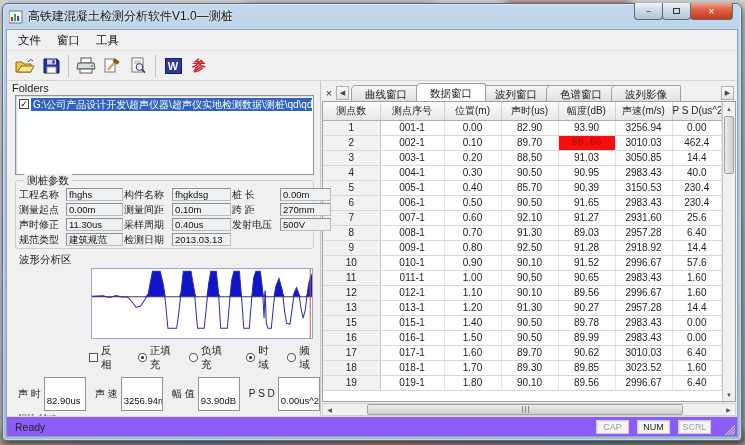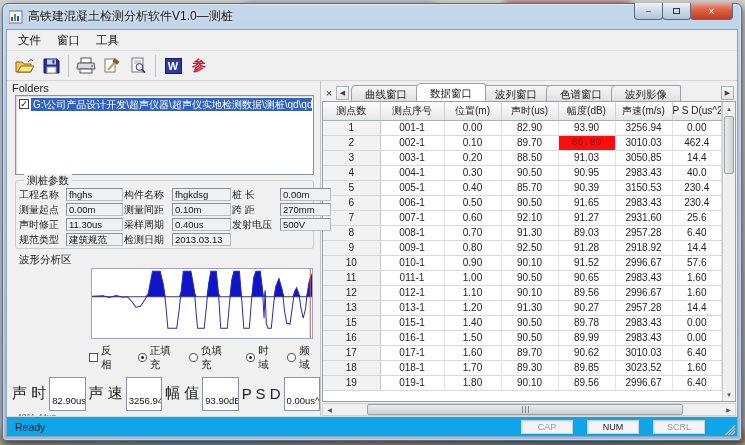--- a/index.html
+++ b/index.html
@@ -44,21 +44,21 @@
   .p-value{height:13px;line-height:12px;background:#eef0f1;border:1px solid #b7bcc1;border-top-color:#8a9096;border-left-color:#8a9096;font-size:9.5px;padding:0 2px;white-space:nowrap;overflow:hidden;color:#111;}
   .wave-label{margin:4px 0 1px 12px;font-size:10.5px;color:#222;}
   .chart{margin-left:84px;width:222px;height:86px;background:#fff;border:1px solid #9aa4c4;position:relative;}
   .chart svg{position:absolute;inset:0;width:100%;height:100%;}
   .controls-row{display:flex;align-items:center;margin:5px 0 0 82px;font-size:10.5px;color:#222;}
   .ctrl{display:flex;align-items:center;}
   .cbx2{width:9px;height:9px;border:1px solid #555;background:#fff;margin-right:3px;}
   .radio{width:9px;height:9px;border:1px solid #555;border-radius:50%;background:#fff;margin-right:3px;position:relative;}
   .radio.sel::after{content:'';position:absolute;inset:2px;background:#222;border-radius:50%;}
   .readouts{display:flex;align-items:center;margin:5px 0 0 5px;gap:3px;}
-  .r-label{font-size:15px;white-space:pre;color:#222;}
+  .r-label{font-size:10px;white-space:pre;color:#222;margin-left:6px;}
   .r-value{width:61px;height:14px;line-height:13px;background:#fff;border:1px solid #8a939e;font-size:9.5px;padding:16px 2px;white-space:nowrap;overflow:hidden;color:#111;}
   .partial-text{margin:1px 0 0 10px;height:5px;overflow:hidden;font-size:8.5px;color:#666;}
 
   
   .right-panel{flex:1;display:flex;flex-direction:column;min-width:0;}
   .tab-row{height:20px;display:flex;align-items:flex-end;padding:2px 1px 0 1px;}
   .panel-close{width:14px;font-size:11px;color:#333;text-align:center;line-height:16px;}
   .tab-scroll{width:13px;height:14px;margin:0 2px 1px 0;font-size:7px;color:#444;display:flex;align-items:center;justify-content:center;border:1px solid #aab2ba;background:linear-gradient(#fafafa,#e2e2e2);}
   .tabs-container{display:flex;align-items:flex-end;flex:1;min-width:0;overflow:hidden;}
   .tab{height:16px;line-height:16px;padding:0 13px;font-size:10.5px;color:#222;background:linear-gradient(#f6f6f6,#e0e0e0);border:1px solid #9aa0a8;border-bottom:none;border-radius:5px 2px 0 0;margin-right:-5px;white-space:nowrap;}
@@ -73,23 +73,23 @@
   .vscroll{width:13px;border-left:1px solid #c8c8c8;background:#f0f0f0;display:flex;flex-direction:column;position:relative;}
   .sarrow{height:13px;font-size:6px;color:#555;display:flex;align-items:center;justify-content:center;background:#f0f0f0;}
   .vthumb{position:absolute;left:1px;right:1px;top:14px;height:58px;background:linear-gradient(90deg,#ececec,#cfcfcf);border:1px solid #9aa2aa;border-radius:2px;}
   .vscroll .down{position:absolute;bottom:0;left:0;right:0;}
   .hscroll{height:13px;margin:1px 1px 0 1px;display:flex;background:#f0f0f0;border:1px solid #d0d0d0;}
   .harrow{width:13px;font-size:6px;color:#555;display:flex;align-items:center;justify-content:center;}
   .htrack{flex:1;position:relative;}
   .hthumb{position:absolute;left:8%;top:0;bottom:0;width:82%;background:linear-gradient(#ececec,#cfcfcf);border:1px solid #9aa2aa;border-radius:2px;display:flex;align-items:center;justify-content:center;gap:2px;}
   .grip-line{width:1px;height:7px;background:#8a8a8a;}
 
-  .statusbar{height:20px;border-top:1px solid #dadada;background:#0ea5e9;display:flex;align-items:center;padding-left:8px;font-size:10.5px;color:#222;}
+  .statusbar{height:20px;border-top:1px solid #dadada;background:#8b5cf6;display:flex;align-items:center;padding-left:8px;font-size:10.5px;color:#222;}
   .sb-spacer{flex:1;}
-  .sb-ind{width:52px;height:14px;border:1px solid #cfcfcf;background:#f5f5f5;box-shadow:inset 1px 1px 1px rgba(0,0,0,.08);font-size:9px;line-height:12px;text-align:center;margin-right:14px;color:#9a9a9a;}
+  .sb-ind{width:33px;height:14px;border:1px solid #cfcfcf;background:#f5f5f5;box-shadow:inset 1px 1px 1px rgba(0,0,0,.08);font-size:9px;line-height:12px;text-align:center;margin-right:8px;color:#9a9a9a;}
   .sb-ind.active{color:#222;}
   .resize-grip{width:13px;height:13px;margin:4px 2px 0 3px;background:
     linear-gradient(135deg,transparent 60%,#b6b6b6 60%,#b6b6b6 66%,transparent 66%,transparent 72%,#b6b6b6 72%,#b6b6b6 78%,transparent 78%,transparent 84%,#b6b6b6 84%,#b6b6b6 90%,transparent 90%);}
 </style>
 </head>
 <body>
 
 <div class="artifact a1"></div>
 <div class="artifact a2"></div>
 <div class="artifact a3"></div>

